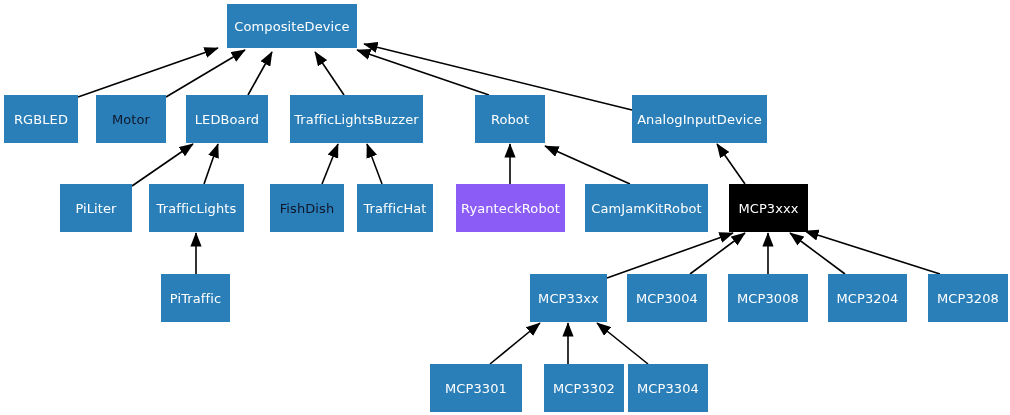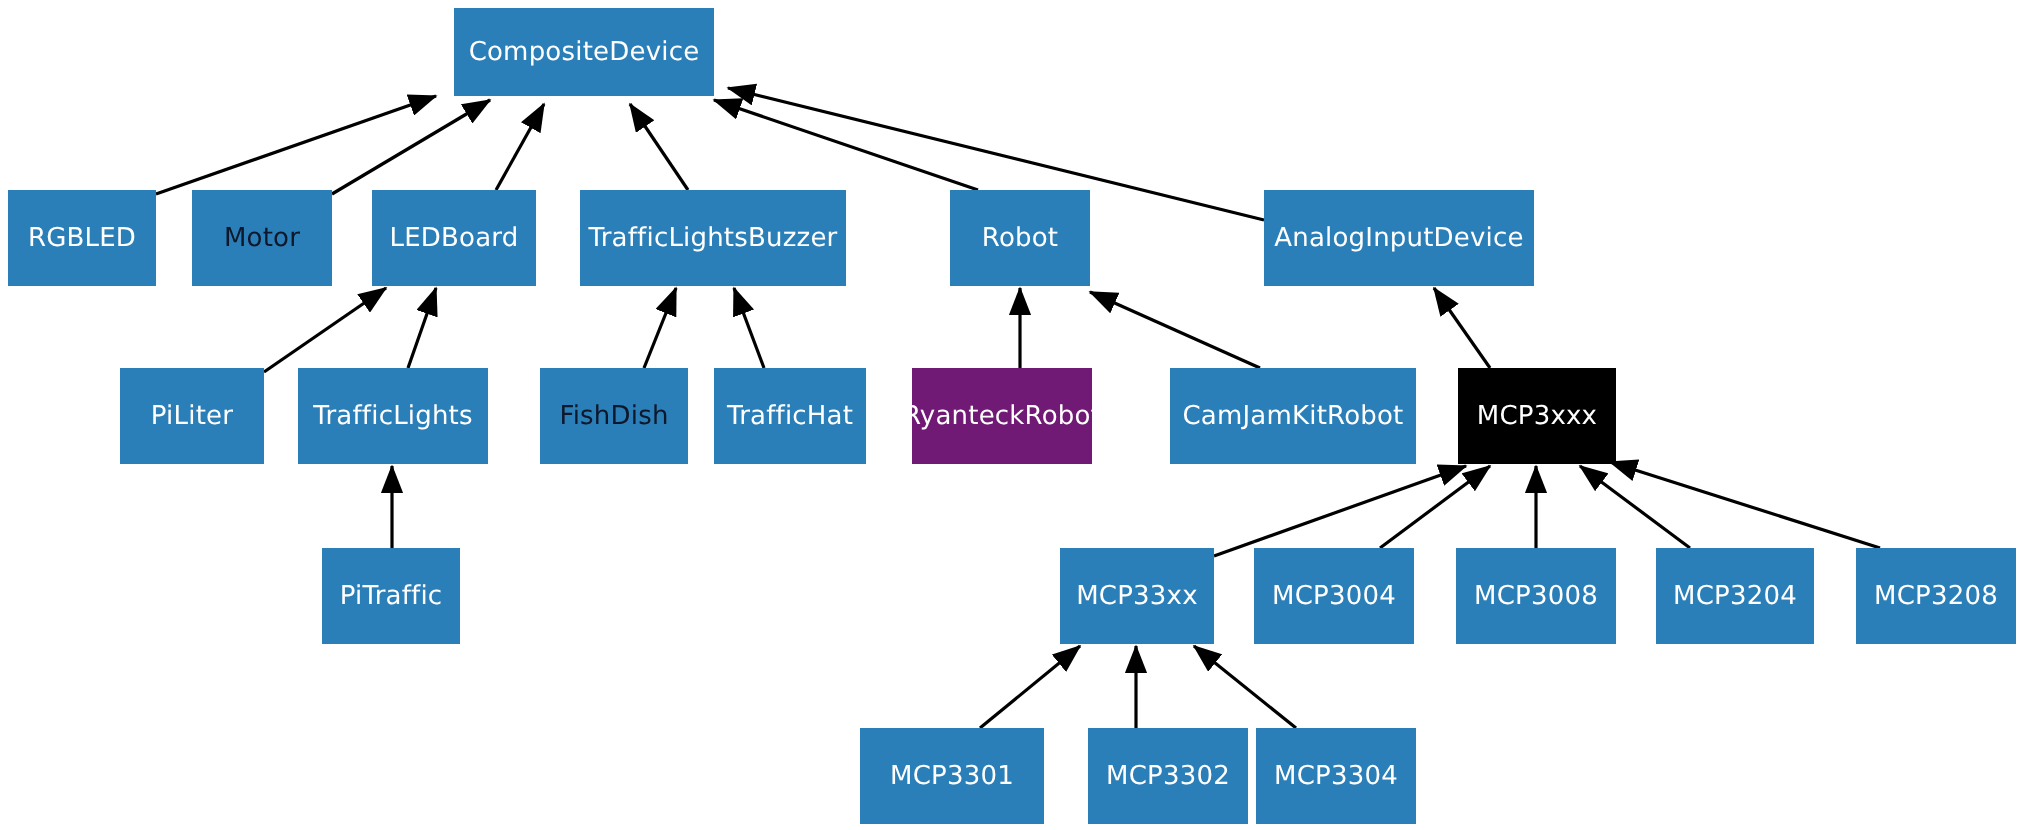--- a/index.html
+++ b/index.html
@@ -110,21 +110,21 @@
       </div>
       <div class="node" style="left: 149px; top: 184px; width: 95px; height: 48px; background: rgb(43, 127, 184); color: rgb(255, 255, 255);">
         <span>TrafficLights</span>
       </div>
       <div class="node" style="left: 270px; top: 184px; width: 74px; height: 48px; background: rgb(43, 127, 184); color: #0f172a;">
         <span>FishDish</span>
       </div>
       <div class="node" style="left: 357px; top: 184px; width: 76px; height: 48px; background: rgb(43, 127, 184); color: rgb(255, 255, 255);">
         <span>TrafficHat</span>
       </div>
-      <div class="node" style="left: 456px; top: 184px; width: 90px; height: 48px; background: #701a75; color: rgb(255, 255, 255);">
+      <div class="node" style="left: 456px; top: 184px; width: 109px; height: 48px; background: #8b5cf6; color: rgb(255, 255, 255);">
         <span>RyanteckRobot</span>
       </div>
       <div class="node" style="left: 585px; top: 184px; width: 123px; height: 48px; background: rgb(43, 127, 184); color: rgb(255, 255, 255);">
         <span>CamJamKitRobot</span>
       </div>
       <div class="node" style="left: 729px; top: 184px; width: 79px; height: 48px; background: #000000; color: rgb(255, 255, 255);">
         <span>MCP3xxx</span>
       </div>
       <div class="node" style="left: 161px; top: 274px; width: 69px; height: 48px; background: rgb(43, 127, 184); color: rgb(255, 255, 255);">
         <span>PiTraffic</span>

